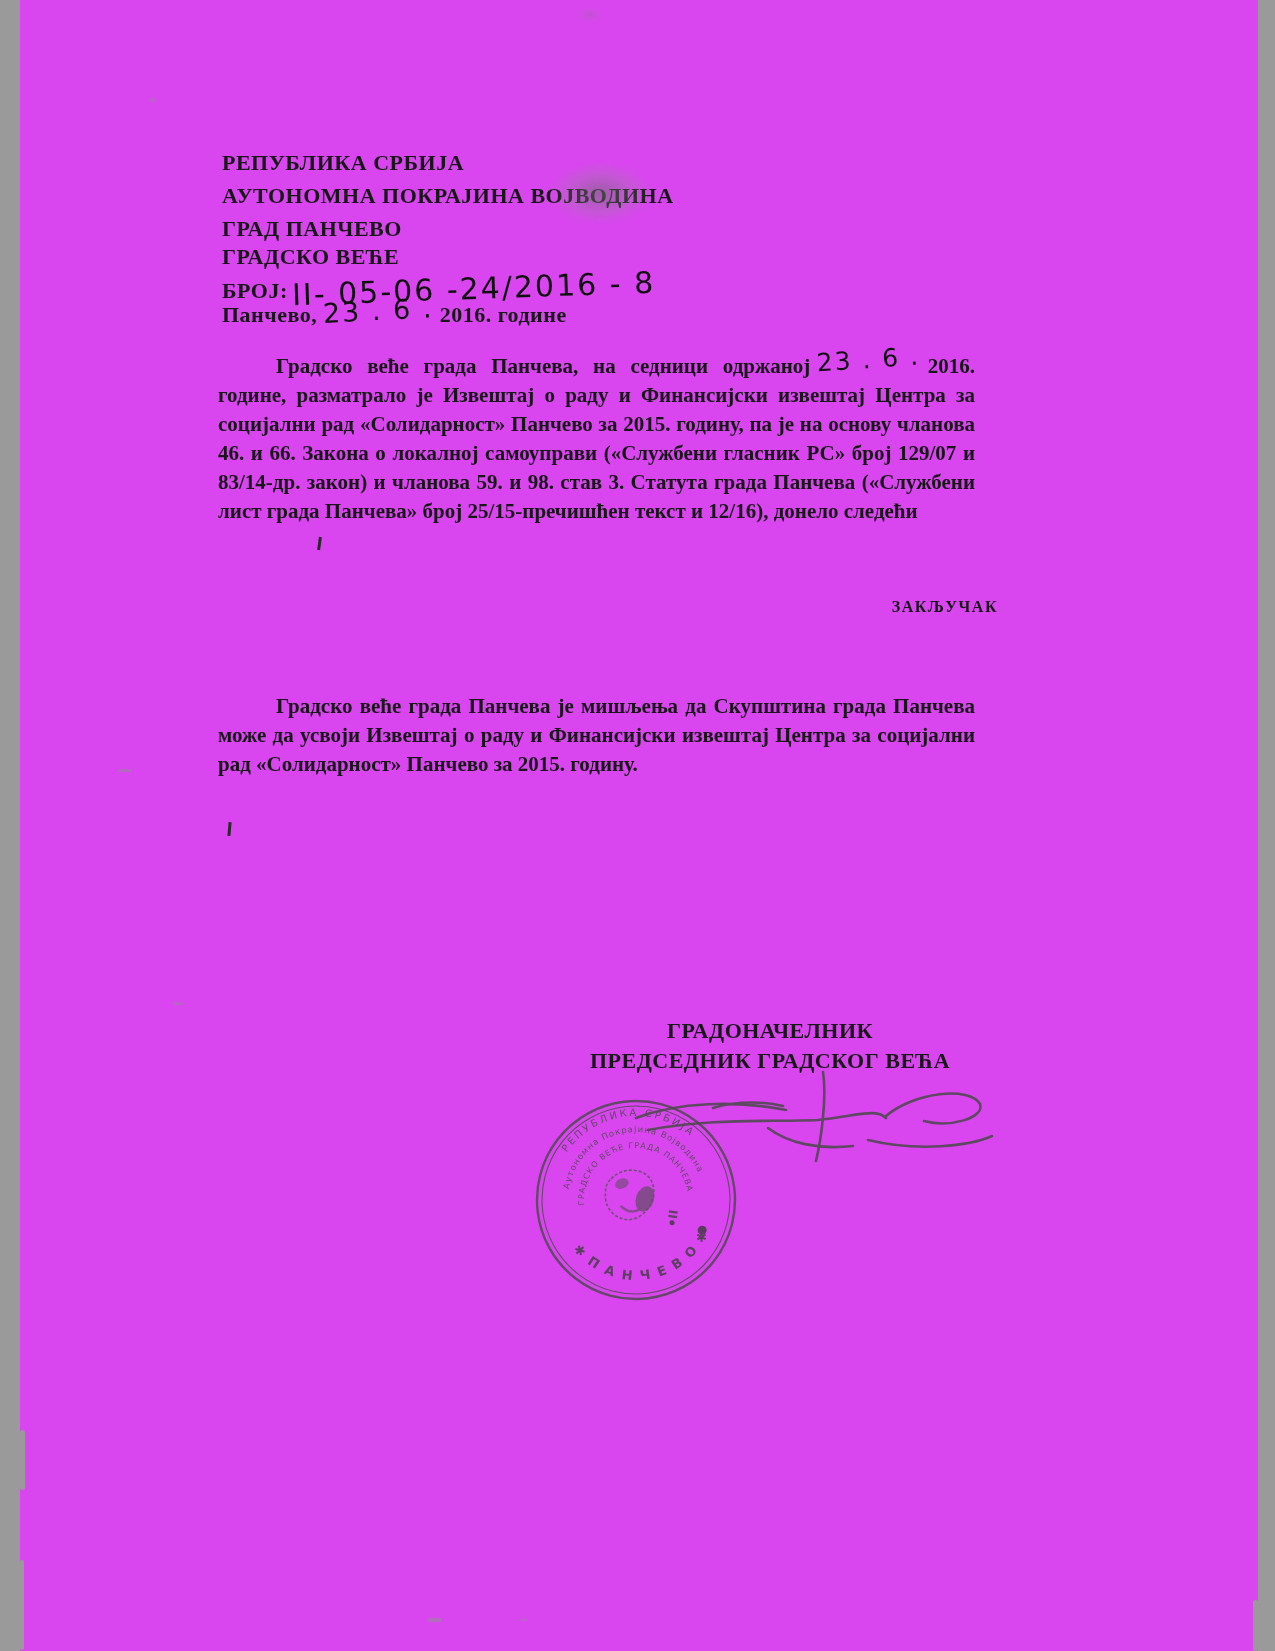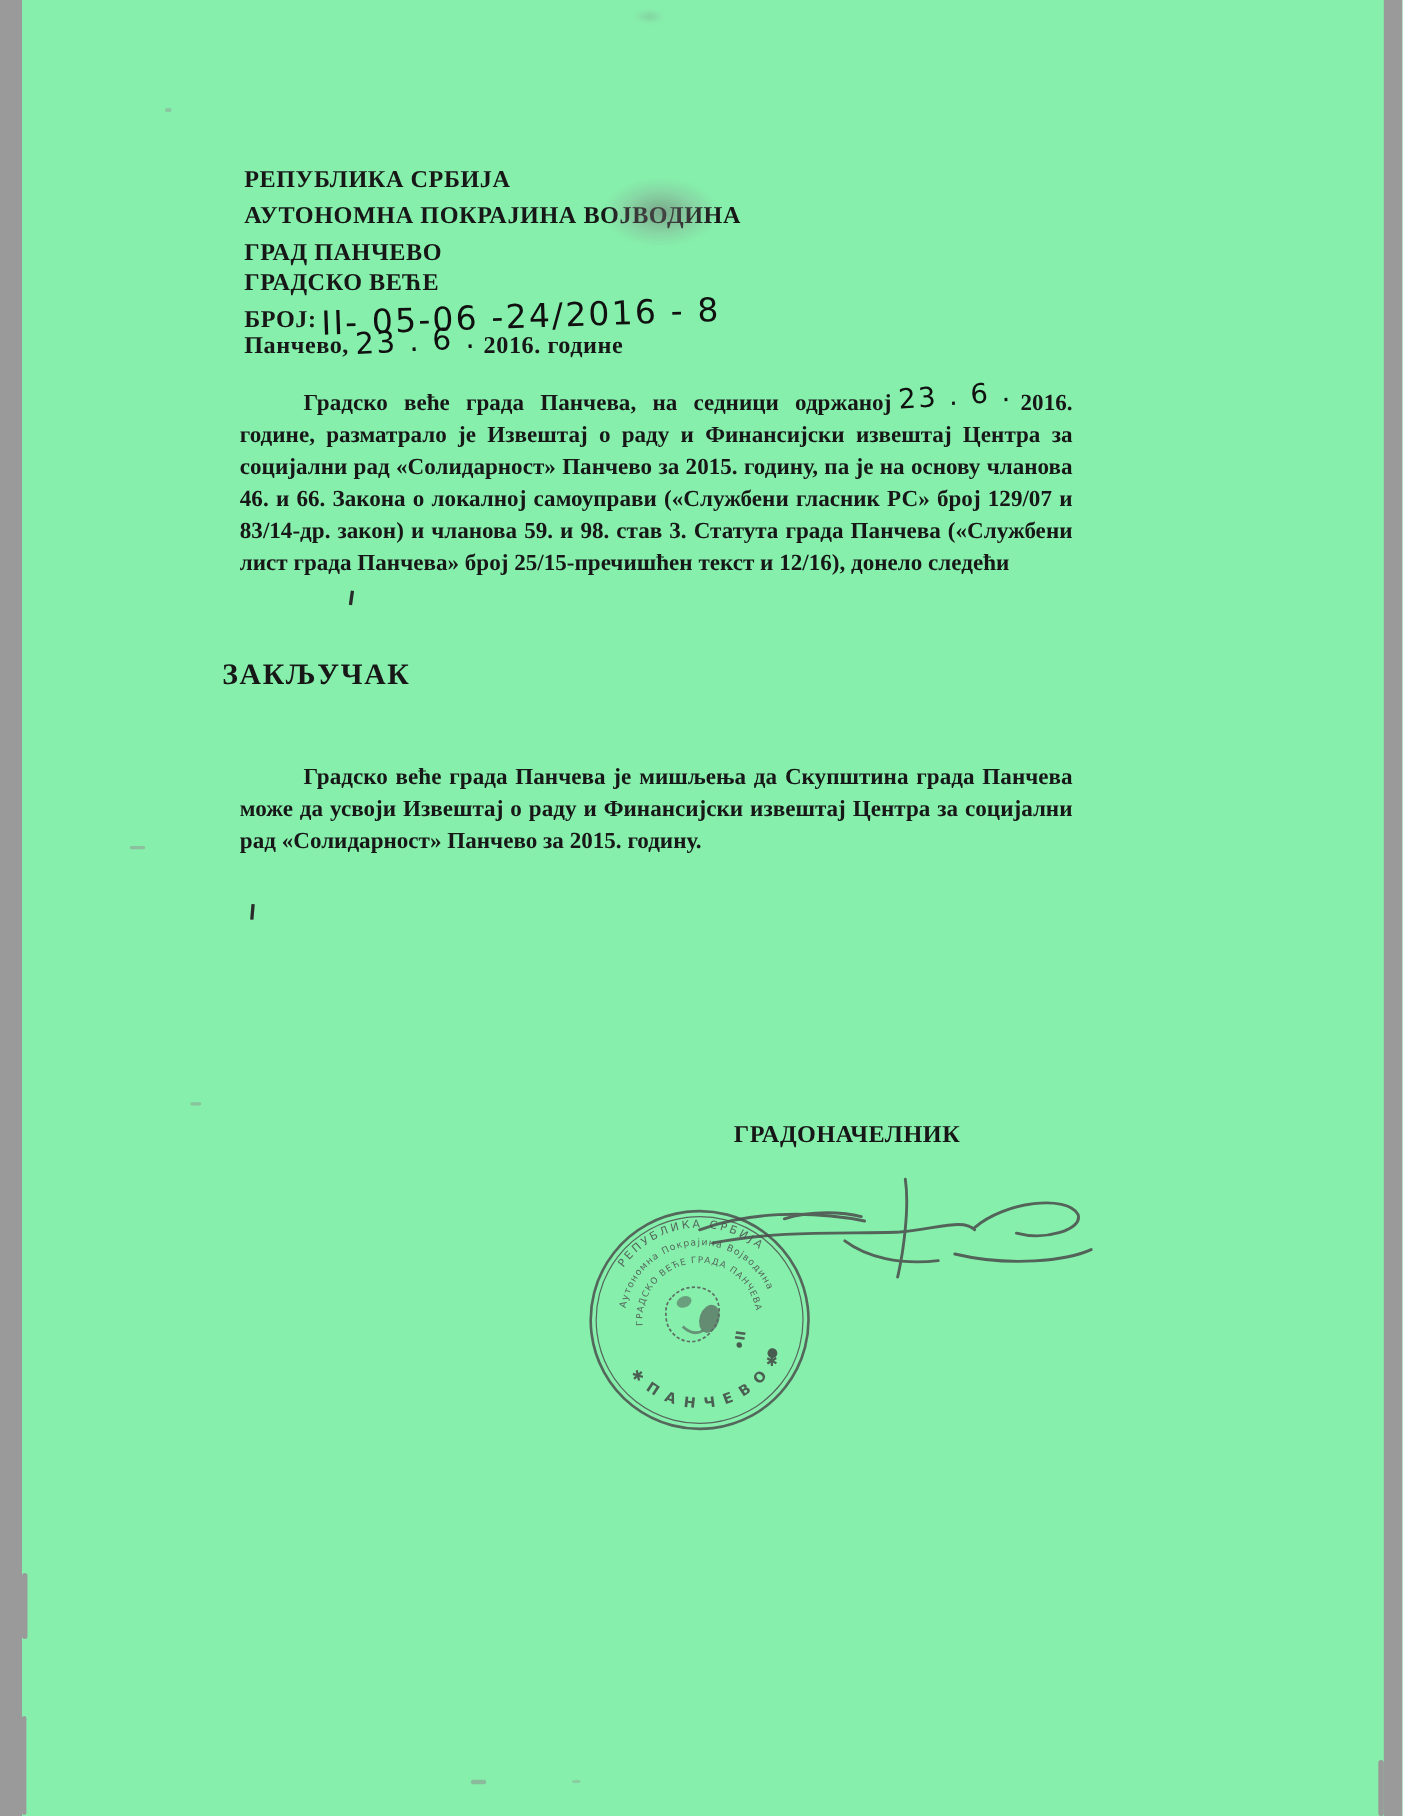--- a/index.html
+++ b/index.html
@@ -1,19 +1,19 @@
 <!DOCTYPE html>
 <html><head>
 <meta charset="utf-8">
 <style>
   html,body{margin:0;padding:0;background:#e8e8e8;}
   .page{
     position:relative;
     width:1275px;height:1651px;
-    background:#86efac;
+    background:#d946ef;
     overflow:hidden;
     font-family:"Liberation Serif","DejaVu Serif",serif;
     color:#171717;
   }
   
   .edge{position:absolute;background:#9a9a9a;}
   .edge-left{left:0;top:0;width:20px;height:1651px;}
   .edge-right{right:0;top:0;width:17px;height:1651px;}
   .edge-bump{position:absolute;background:#9a9a9a;}
 
@@ -31,22 +31,22 @@
   .date-hand{font-size:27px;transform:rotate(-3deg) translateY(-2px);margin:0 6px;}
   .inline-hand{font-size:25px;line-height:0;transform:rotate(-4deg) translateY(-5px);margin:0 7px;}
 
   .para{
     position:absolute;left:218px;width:757px;
     font-size:21px;font-weight:bold;line-height:29px;
     text-align:justify;
   }
   .para .indent{display:inline-block;width:58px;}
   .doc-title{
-    position:absolute;left:202px;width:780px;
-    text-align:left;font-size:27px;font-weight:bold;letter-spacing:1.5px;
+    position:absolute;left:218px;width:780px;
+    text-align:right;font-size:16px;font-weight:bold;letter-spacing:1.5px;
   }
   .sig-line{
     position:absolute;left:560px;width:420px;text-align:center;
     font-size:22px;font-weight:bold;letter-spacing:.5px;white-space:nowrap;
   }
   .speck{position:absolute;background:#8f8f8f;border-radius:50%;}
   .smudge{
     position:absolute;border-radius:50%;
     background:radial-gradient(closest-side,rgba(110,110,110,.55),rgba(140,140,140,.25) 60%,transparent);
     filter:blur(1.5px);
@@ -96,20 +96,21 @@
   <div class="tick" style="left:228px;top:822px;width:3px;height:14px;transform:rotate(5deg);"></div>
 
 
   <div class="speck" style="left:118px;top:769px;width:14px;height:3px;border-radius:2px;opacity:.5;"></div>
   <div class="speck" style="left:173px;top:1002px;width:10px;height:3px;border-radius:2px;opacity:.45;"></div>
   <div class="speck" style="left:150px;top:98px;width:6px;height:4px;opacity:.4;"></div>
   <div class="speck" style="left:428px;top:1618px;width:14px;height:4px;border-radius:2px;opacity:.55;"></div>
   <div class="speck" style="left:520px;top:1618px;width:8px;height:3px;opacity:.35;"></div>
 
   <div class="sig-line" style="top:1018px;">ГРАДОНАЧЕЛНИК</div>
+  <div class="sig-line" style="top:1048px;">ПРЕДСЕДНИК ГРАДСКОГ ВЕЋА</div>
 
   <svg width="216" height="216" viewBox="0 0 216 216" style="position:absolute;left:528px;top:1092px;transform:rotate(-7deg);opacity:.82;">
     <g stroke="#4a4a4a" fill="none">
       <circle cx="108" cy="108" r="99" stroke-width="2.4"></circle>
       <circle cx="108" cy="108" r="94" stroke-width="1.1"></circle>
     </g>
     <path id="ringA" d="M24,108 a84,84 0 1,1 168,0 a84,84 0 1,1 -168,0" fill="none"></path>
     <path id="ringB" d="M40,108 a68,68 0 1,1 136,0 a68,68 0 1,1 -136,0" fill="none"></path>
     <path id="ringC" d="M56,108 a52,52 0 1,1 104,0 a52,52 0 1,1 -104,0" fill="none"></path>
     <path id="arcBottom" d="M28,108 a80,80 0 0,0 160,0" fill="none"></path>

